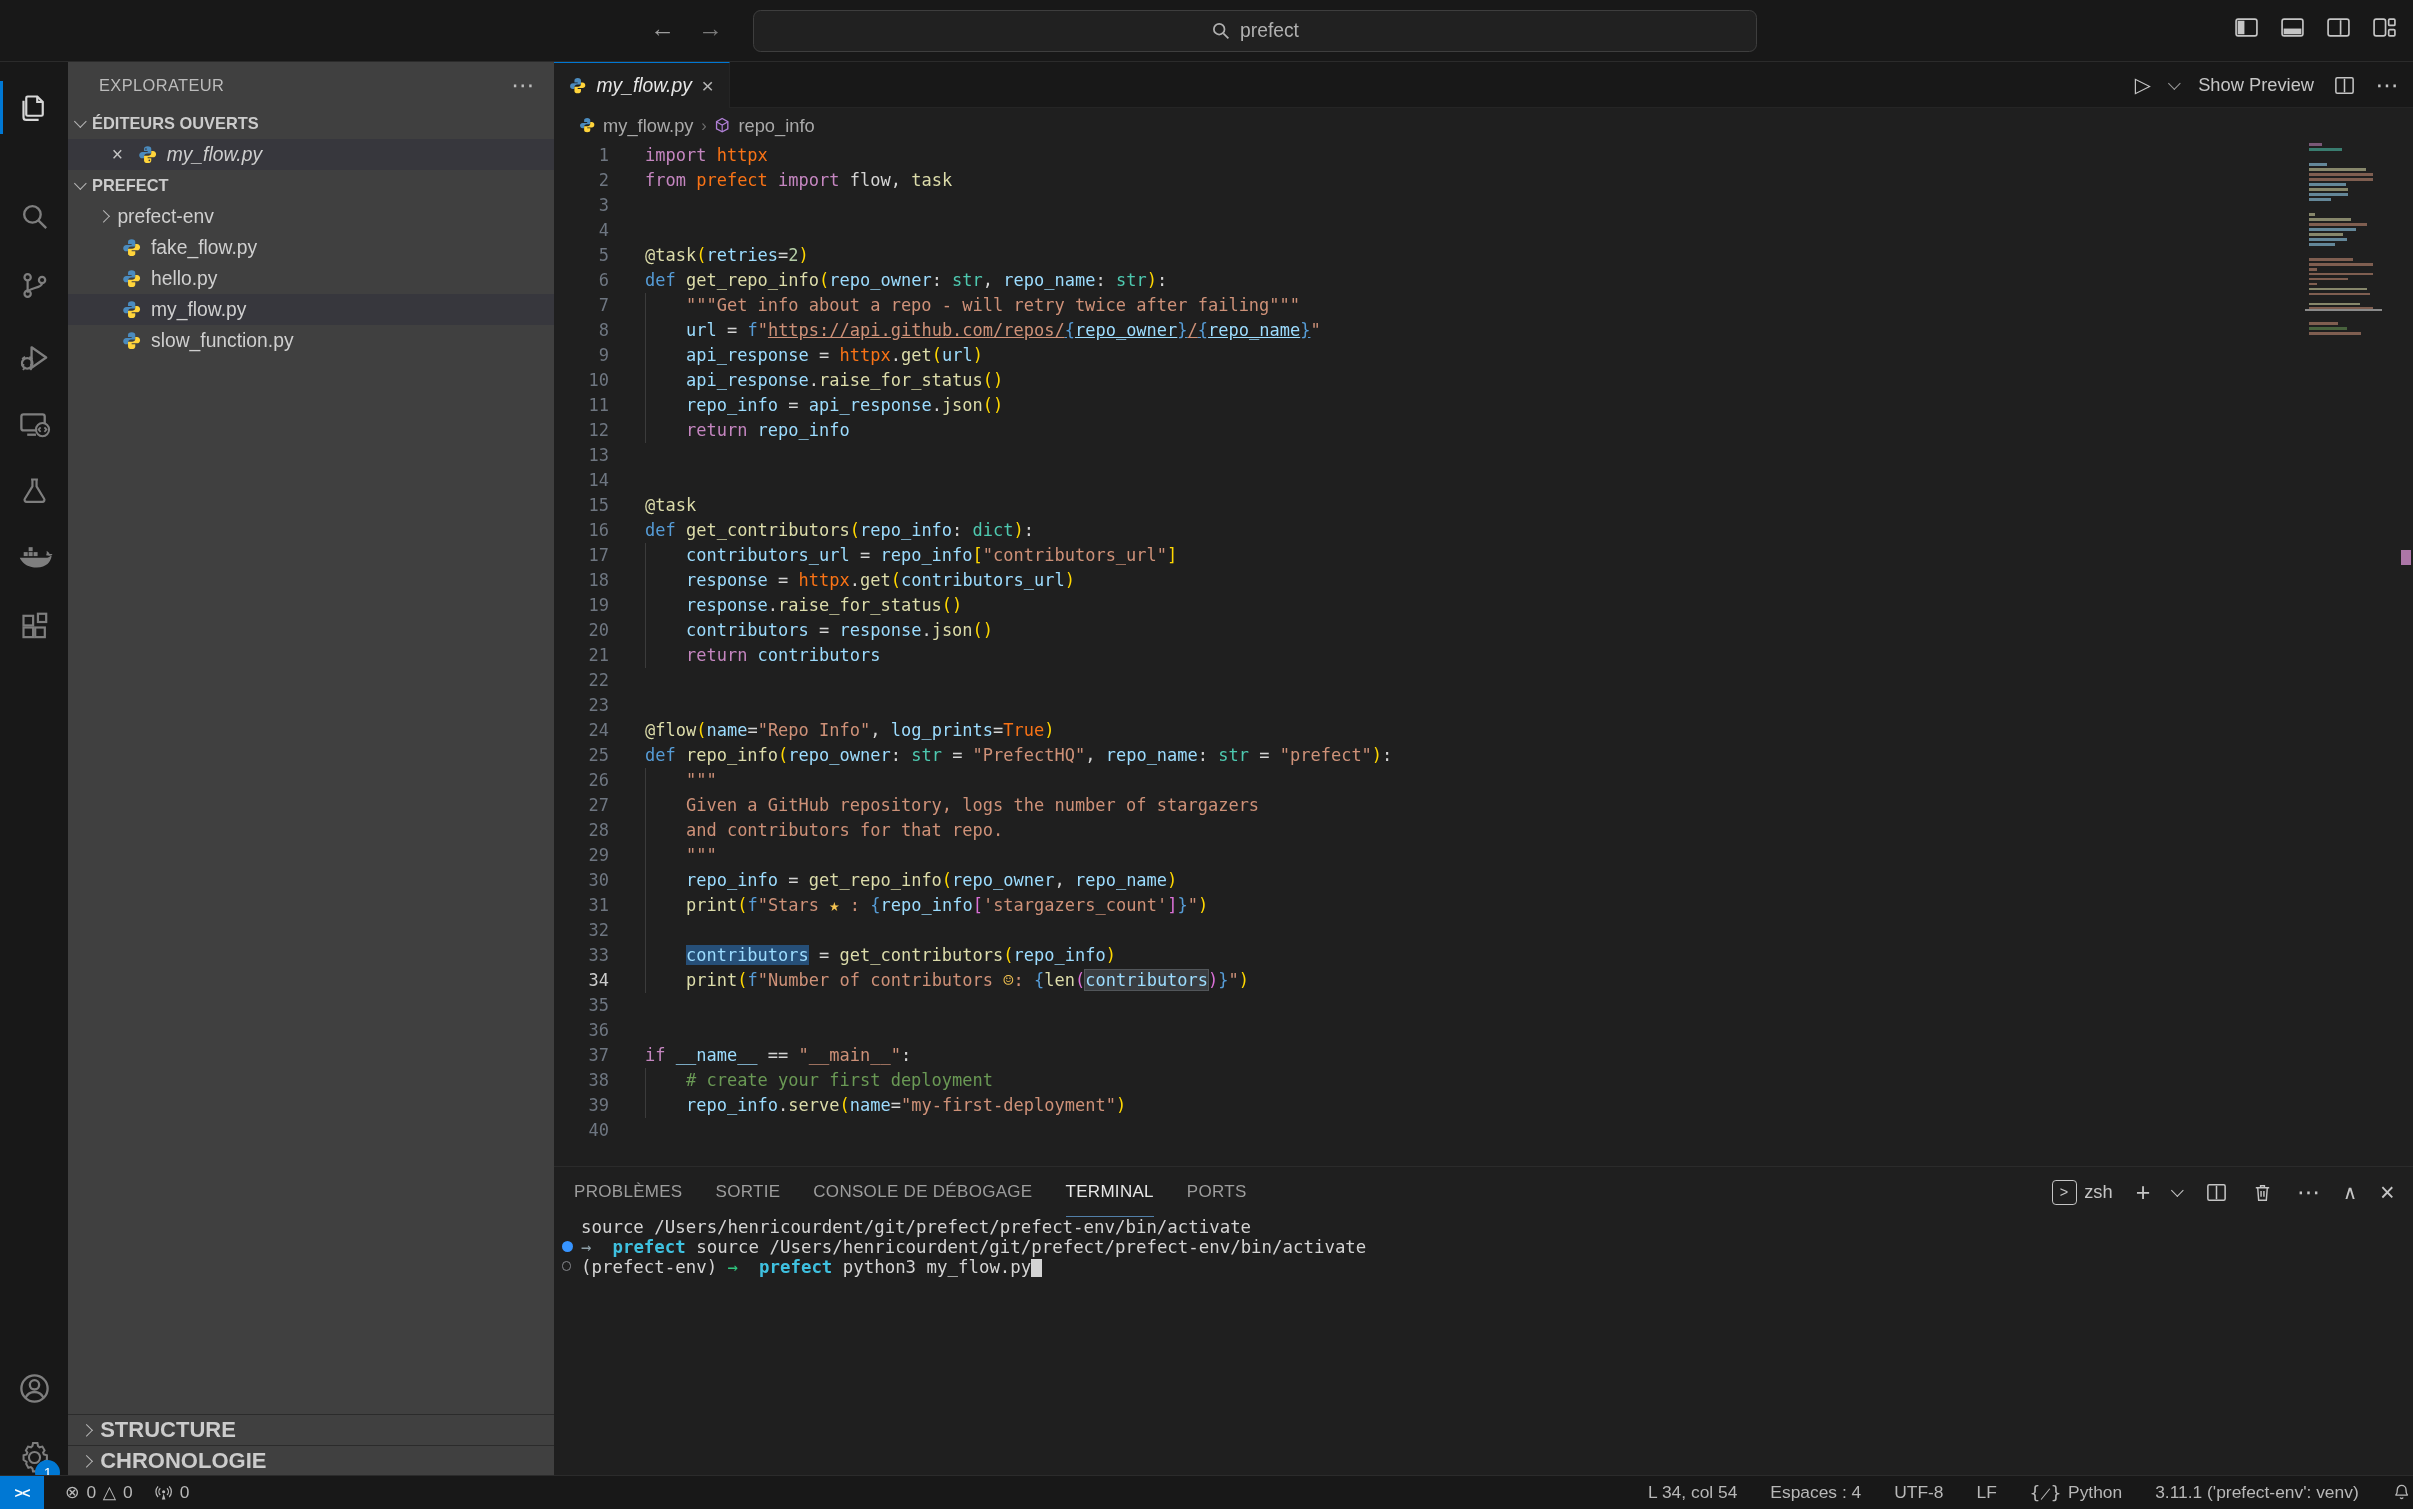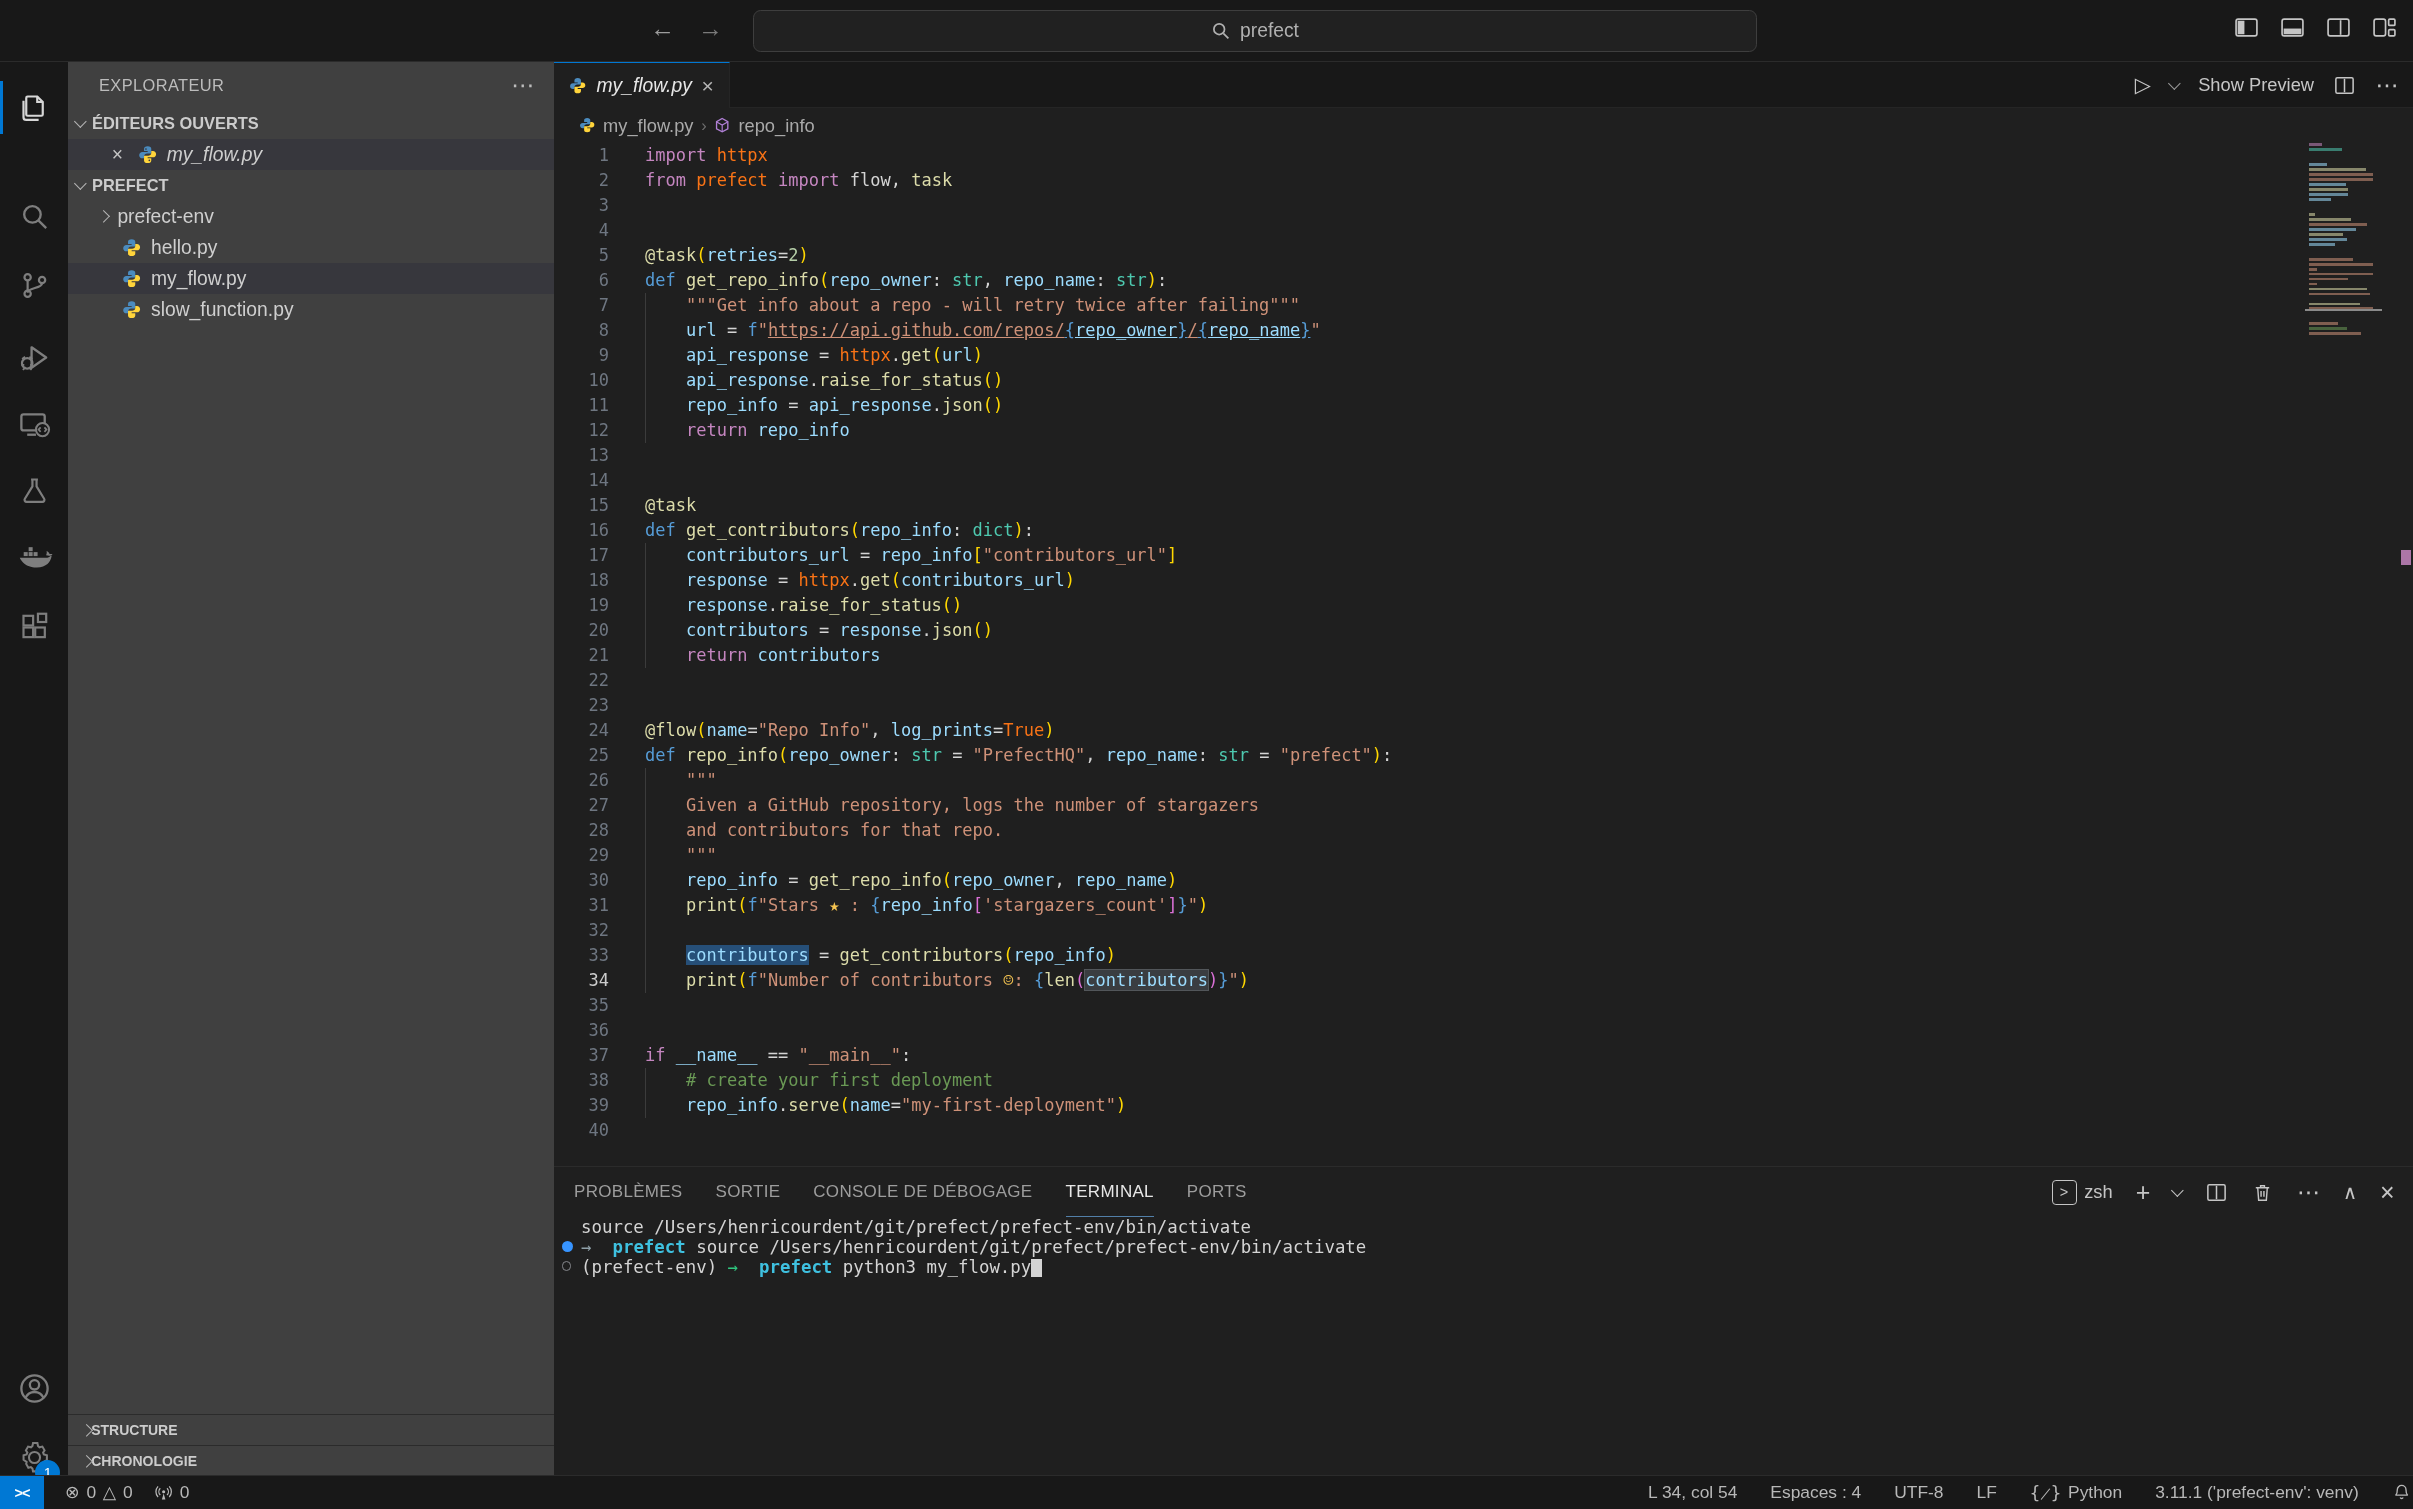--- a/index.html
+++ b/index.html
@@ -35,22 +35,22 @@
     font-weight:bold; font-size:16.4px; color:#cccccc; }
   .sb-row { height:31px; display:flex; align-items:center; gap:9.7px; color:#cfcfcf; }
   .sb-row.selected { background:#37373d; }
   .chev { display:inline-block; width:8.7px; height:8.7px; border-right:1.9px solid #b6b6b6; border-bottom:1.9px solid #b6b6b6; }
   .chev.down { transform:rotate(45deg); margin-top:-3.9px; }
   .chev.right { transform:rotate(-45deg); }
   .close-x { font-size:19.3px; color:#c5c5c5; width:21px; text-align:center; }
   .pyicon { width:19.3px; height:19.3px; flex:0 0 auto; }
   .italic { font-style:italic; }
   #sb-bottom { position:absolute; left:0; bottom:0; width:100%; }
-  .sb-bsection { height:31px; border-top:1px solid #2b2b2b; display:flex; align-items:center; gap:1px;
-    padding-left:13.5px; font-weight:bold; font-size:14px; color:#cccccc; }
+  .sb-bsection { height:31px; border-top:1px solid #2b2b2b; display:flex; align-items:center; gap:10px;
+    padding-left:13.5px; font-weight:bold; font-size:22px; color:#cccccc; }
 
   
   #editor { position:absolute; left:554px; top:62px; width:1860px; height:1105px; background:#1f1f1f; }
   #tabbar { position:absolute; left:0; top:0; width:100%; height:46px; background:#181818; border-bottom:1px solid #252525; }
   #tab-active { position:absolute; left:0; top:0; height:46px; padding:0 15.4px; background:#1f1f1f;
     border-top:1.9px solid #0078d4; border-right:1px solid #252525; display:flex; align-items:center; gap:9.7px;
     font-size:19.3px; color:#e7e7e7; }
   #editor-actions { position:absolute; right:15.4px; top:0; height:46px; display:flex; align-items:center; gap:19.3px;
     color:#c5c5c5; font-size:18.3px; }
   #breadcrumbs { position:absolute; left:0; top:46px; width:100%; height:35px; display:flex; align-items:center;
@@ -250,20 +250,27 @@
   <div id="sb-files">
       <div class="sb-row" style="padding-left: 31px;">
         <span class="chev right"></span>
         <span>prefect-env</span>
       </div>
       <div class="sb-row" style="padding-left: 54px;">
         <svg class="pyicon" viewBox="0 0 16 16">
           <path fill="#4B8BBE" d="M8 1C6 1 5 1.9 5 3.2V5h3v.8H3.6C2.1 5.8 1 6.9 1 8.4S2.1 11 3.6 11H5V9.3C5 7.9 6.2 7 7.6 7H11V3.2C11 1.9 10 1 8 1z"></path>
           <path fill="#FFD43B" d="M8 15c2 0 3-.9 3-2.2V11H8v-.8h4.4c1.5 0 2.6-1.1 2.6-2.6S13.9 5 12.4 5H11v1.7C11 8.1 9.8 9 8.4 9H5v3.8C5 14.1 6 15 8 15z"></path>
         </svg>
+        <span>fake_flow.py</span>
+      </div>
+      <div class="sb-row" style="padding-left: 54px;">
+        <svg class="pyicon" viewBox="0 0 16 16">
+          <path fill="#4B8BBE" d="M8 1C6 1 5 1.9 5 3.2V5h3v.8H3.6C2.1 5.8 1 6.9 1 8.4S2.1 11 3.6 11H5V9.3C5 7.9 6.2 7 7.6 7H11V3.2C11 1.9 10 1 8 1z"></path>
+          <path fill="#FFD43B" d="M8 15c2 0 3-.9 3-2.2V11H8v-.8h4.4c1.5 0 2.6-1.1 2.6-2.6S13.9 5 12.4 5H11v1.7C11 8.1 9.8 9 8.4 9H5v3.8C5 14.1 6 15 8 15z"></path>
+        </svg>
         <span>hello.py</span>
       </div>
       <div class="sb-row selected" style="padding-left: 54px;">
         <svg class="pyicon" viewBox="0 0 16 16">
           <path fill="#4B8BBE" d="M8 1C6 1 5 1.9 5 3.2V5h3v.8H3.6C2.1 5.8 1 6.9 1 8.4S2.1 11 3.6 11H5V9.3C5 7.9 6.2 7 7.6 7H11V3.2C11 1.9 10 1 8 1z"></path>
           <path fill="#FFD43B" d="M8 15c2 0 3-.9 3-2.2V11H8v-.8h4.4c1.5 0 2.6-1.1 2.6-2.6S13.9 5 12.4 5H11v1.7C11 8.1 9.8 9 8.4 9H5v3.8C5 14.1 6 15 8 15z"></path>
         </svg>
         <span>my_flow.py</span>
       </div>
       <div class="sb-row" style="padding-left: 54px;">

